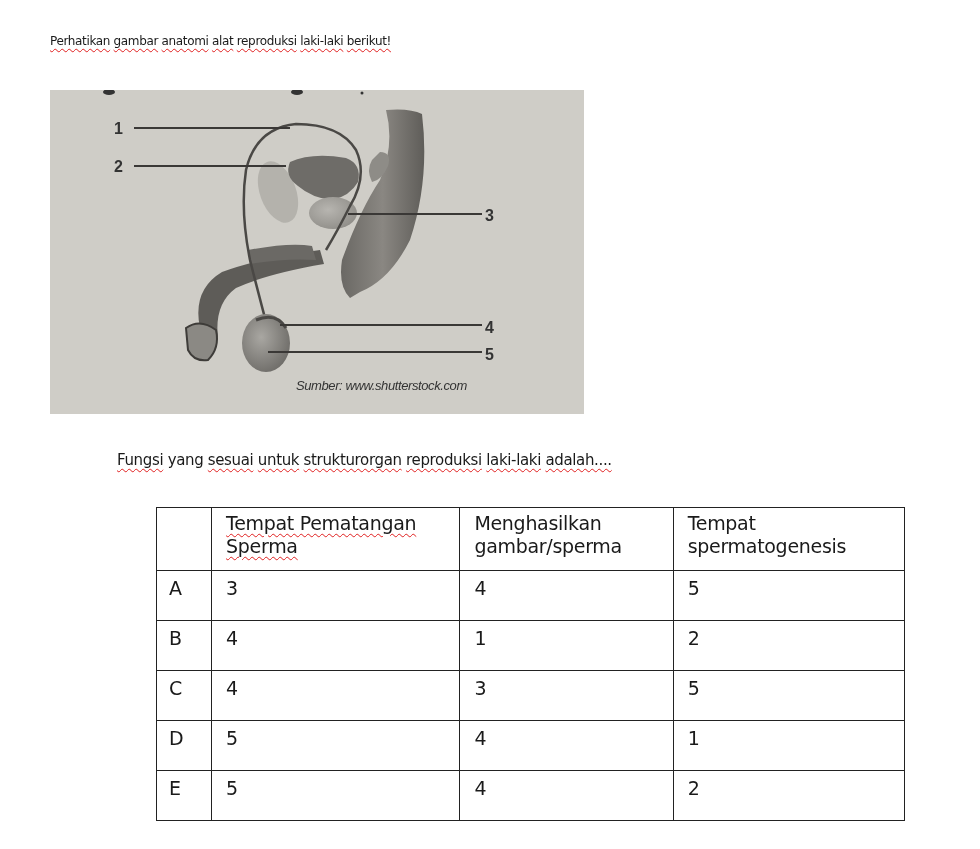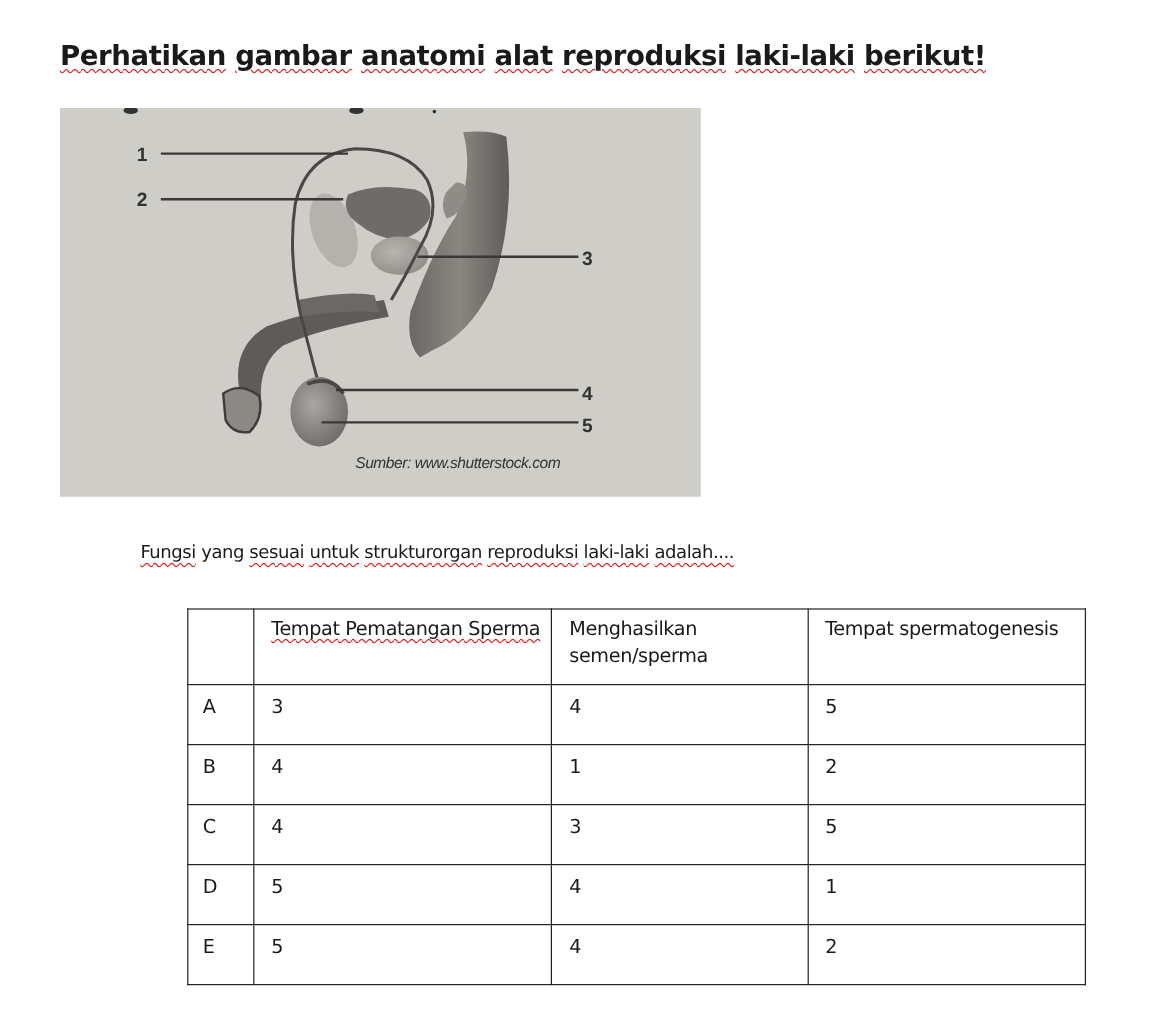--- a/index.html
+++ b/index.html
@@ -17,24 +17,23 @@
     }
     .squiggle {
       text-decoration: underline wavy #e02020;
       text-decoration-thickness: 1px;
       text-underline-offset: 3px;
     }
     #question-title {
       position: absolute;
       left: 50px;
       top: 34px;
-      font-size: 23px;
+      font-size: 12px;
       letter-spacing: -0.35px;
       white-space: nowrap;
-      font-weight: bold;
     }
     #figure {
       position: absolute;
       left: 50px;
       top: 90px;
       width: 534px;
       height: 324px;
       background: #cfcdc7;
       overflow: hidden;
     }
@@ -46,21 +45,21 @@
       font-size: 15px;
       letter-spacing: -0.35px;
       white-space: nowrap;
     }
     #answer-table {
       position: absolute;
       left: 156px;
       top: 507px;
       width: 749px;
       border-collapse: collapse;
-      font-size: 16px;
+      font-size: 19px;
       letter-spacing: -0.3px;
     }
     #answer-table td, #answer-table th {
       border: 1.5px solid #222;
       padding: 4px 0 0 14px;
       text-align: left;
       vertical-align: top;
       font-weight: normal;
       line-height: 23px;
     }
@@ -154,21 +153,21 @@
 </div>
 
 <table id="answer-table">
   <thead>
     <tr>
       <th class="col-opt"></th>
       <th class="col-1">
         <span class="squiggle">Tempat  Pematangan Sperma</span>
       </th>
       <th class="col-2">
-        <span>Menghasilkan semen/sperma</span>
+        <span>Menghasilkan gambar/sperma</span>
       </th>
       <th class="col-3">
         <span>Tempat spermatogenesis</span>
       </th>
     </tr>
   </thead>
   <tbody>
     <tr>
       <td class="col-opt">A</td>
       <td>3</td>

